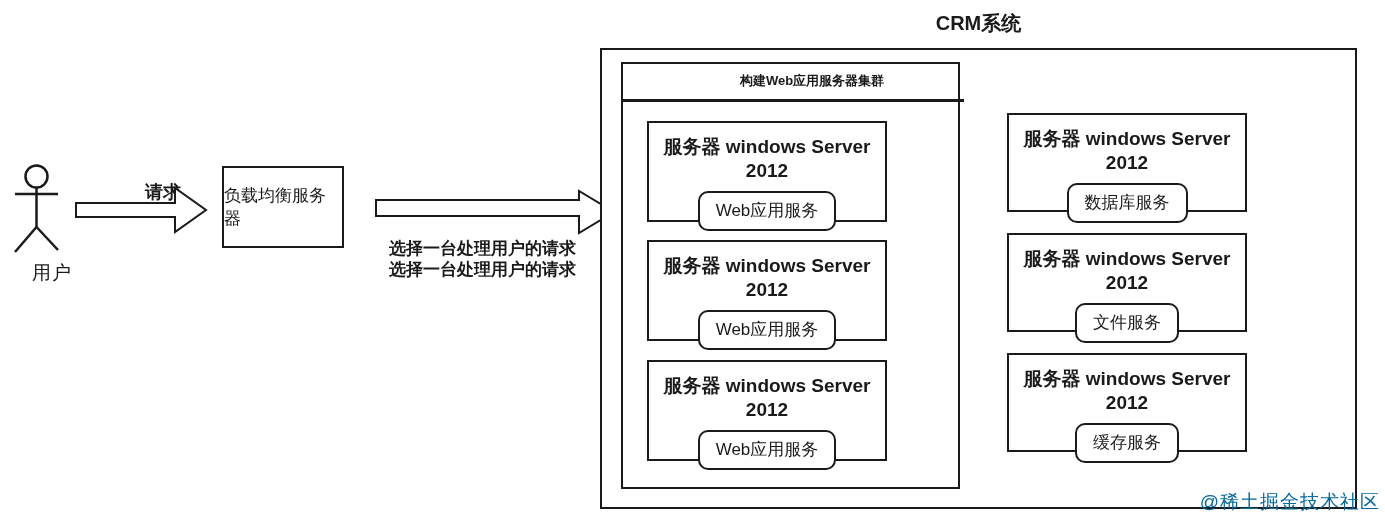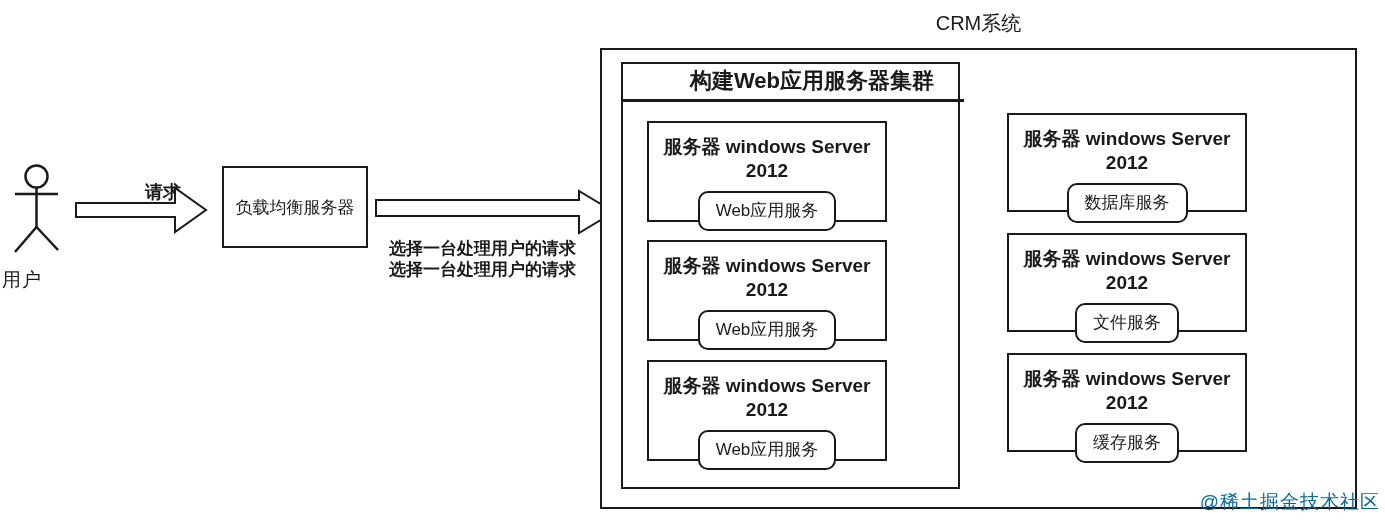--- a/index.html
+++ b/index.html
@@ -12,56 +12,56 @@
     position:relative;
     width:1385px; height:531px;
     background:#ffffff;
     overflow:hidden;
   }
   .abs { position:absolute; }
 
   
   .actor-svg { left:8px; top:160px; width:64px; height:96px; }
   .actor-label {
-    left:2px; top:267px; width:70px;
-    text-align:left; font-size:19px; letter-spacing:1px;
+    left:2px; top:260px; width:70px;
+    text-align:right; font-size:19px; letter-spacing:1px;
   }
 
   
   .arrow1-svg { left:75px; top:186px; width:133px; height:48px; }
   .arrow1-label {
     left:101px; top:180px; width:80px;
     text-align:right; font-weight:bold; font-size:18px;
   }
   .arrow2-svg { left:375px; top:189px; width:242px; height:48px; }
   .arrow2-caption {
     left:360px; top:238px; width:245px;
     text-align:center; font-weight:bold; font-size:17px; line-height:21px;
   }
 
   
   .box { border:2px solid #1a1a1a; background:#ffffff; }
 
   .lb-box {
-    left:222px; top:166px; width:146px; height:82px;
+    left:222px; top:166px; width:122px; height:82px;
     display:flex; align-items:center; justify-content:center;
     font-size:17px;
   }
 
   .crm-title {
     left:600px; top:10px; width:757px;
-    text-align:center; font-weight:normal; font-size:20px;
+    text-align:center; font-weight:bold; font-size:20px;
   }
   .crm-box { left:600px; top:48px; width:757px; height:461px; }
 
   .cluster-box { left:621px; top:62px; width:339px; height:427px; }
   .cluster-header {
     left:621px; top:62px; width:382px; height:38px;
     display:flex; align-items:center; justify-content:center;
-    font-weight:bold; font-size:22px;
+    font-weight:bold; font-size:13px;
   }
   .cluster-underline {
     left:621px; top:99px; width:343px; height:3px;
     background:#1a1a1a;
   }
 
   .server-box {
     width:240px; height:101px;
     text-align:center;
   }

